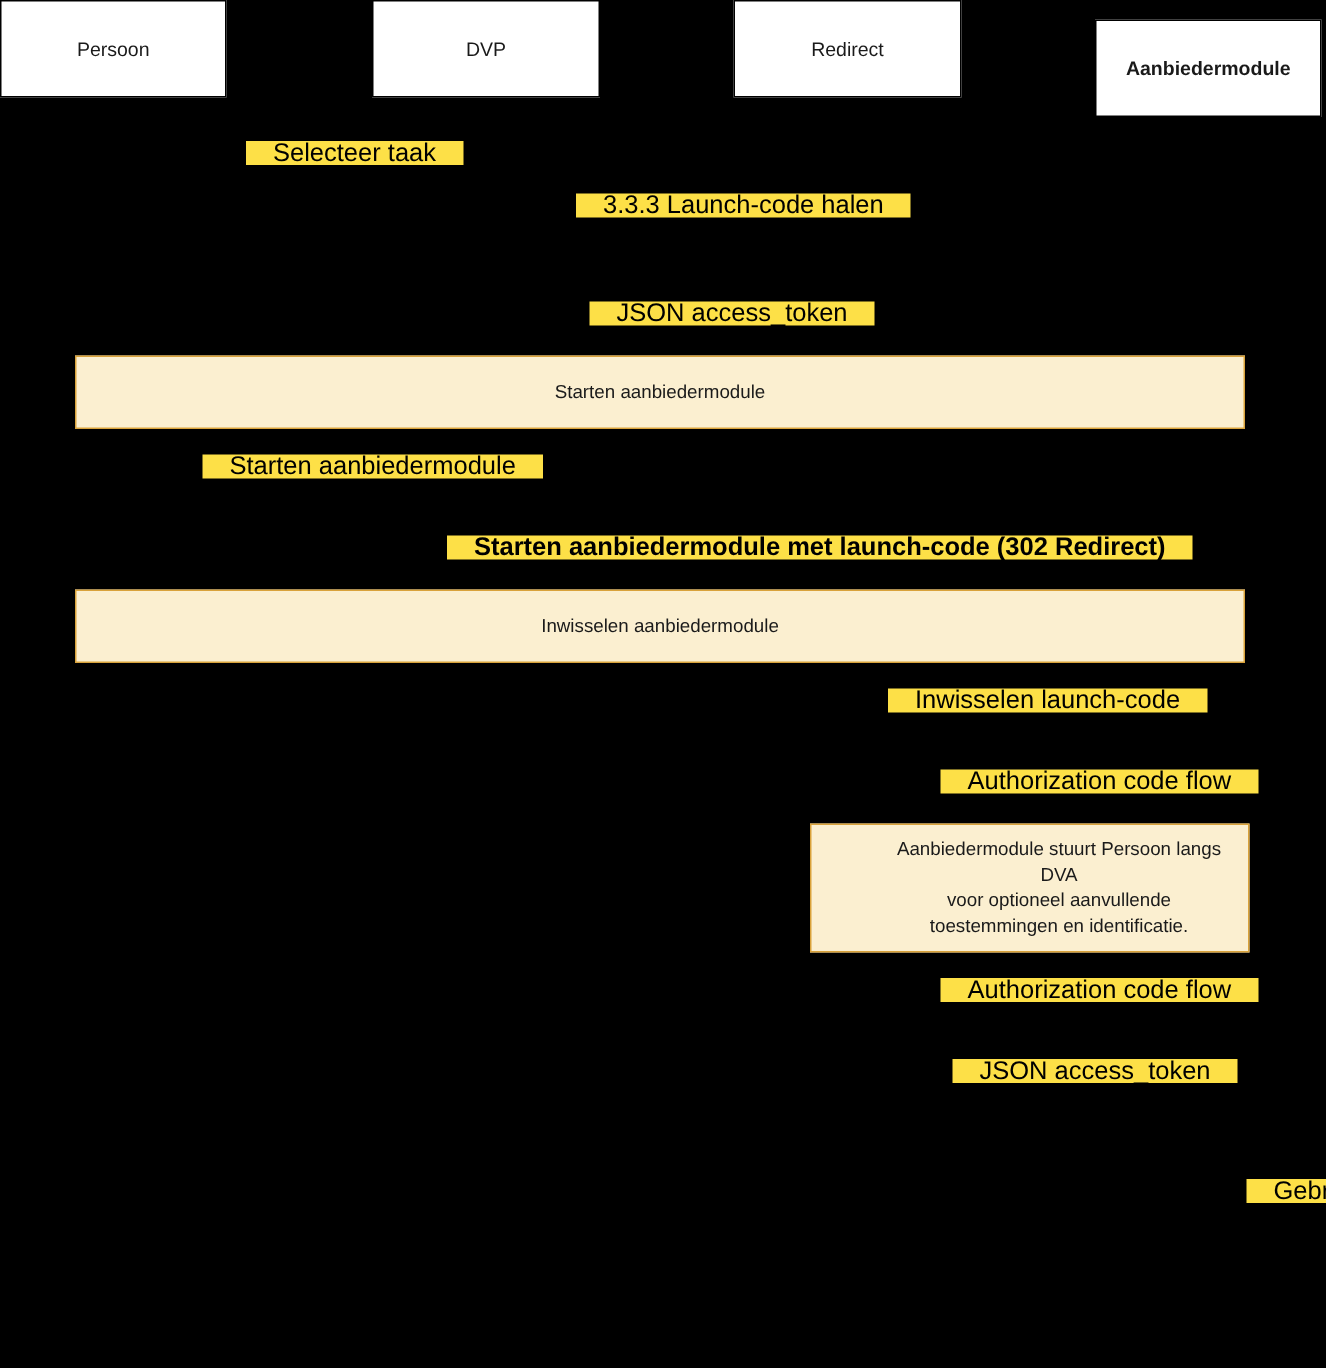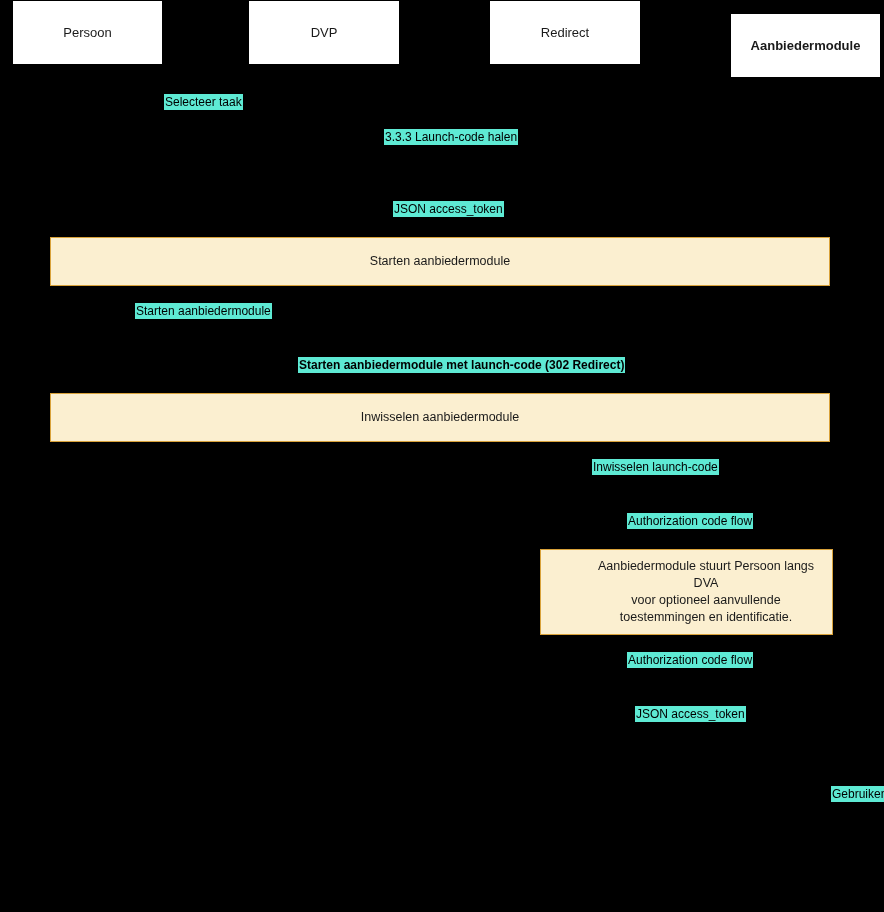--- a/index.html
+++ b/index.html
@@ -53,26 +53,26 @@
   }
   .arrow-head.right {
     border-left: 7px solid #000000;
   }
   .arrow-head.left {
     border-right: 7px solid #000000;
   }
   
   .msg-label {
     position: absolute;
-    background: #5eead4;
+    background: #fde047;
     color: #000000;
-    font-size: 12px;
+    font-size: 17px;
     line-height: 16px;
     height: 16px;
-    padding: 0 1px;
+    padding: 0 18px;
     white-space: nowrap;
     box-sizing: border-box;
   }
   
   .note {
     position: absolute;
     background: #fbefd0;
     border: 1px solid #d9a23a;
     box-sizing: border-box;
     display: flex;
@@ -89,21 +89,21 @@
 </head>
 <body>
 
 <div id="diagram">
 
   <div class="lifeline" style="left:75px;  top:65px; height:847px;"></div>
   <div class="lifeline" style="left:324px; top:65px; height:847px;"></div>
   <div class="lifeline" style="left:565px; top:65px; height:847px;"></div>
   <div class="lifeline" style="left:805px; top:65px; height:847px;"></div>
 
-  <div class="participant" style="left:12px;   top:0px; width:151px; height:65px;">Persoon</div>
+  <div class="participant" style="left:0px;   top:0px; width:151px; height:65px;">Persoon</div>
   <div class="participant" style="left:248px; top:0px; width:152px; height:65px;">DVP</div>
   <div class="participant" style="left:489px; top:0px; width:152px; height:65px;">Redirect</div>
   <div class="participant" style="left:730px; top:13px; width:151px; height:65px;font-weight:bold;">Aanbiedermodule</div>
 
   <div class="arrow" style="left:75px;  top:110px; width:249px;"></div>
   <div class="arrow-head right" style="left:317px; top:106px;"></div>
 
   <div class="arrow" style="left:324px; top:163px; width:241px;"></div>
   <div class="arrow-head right" style="left:558px; top:159px;"></div>
 

